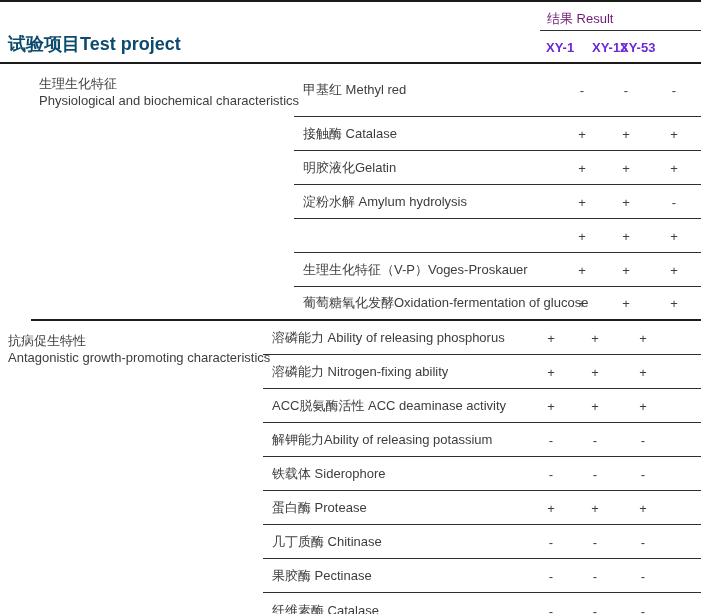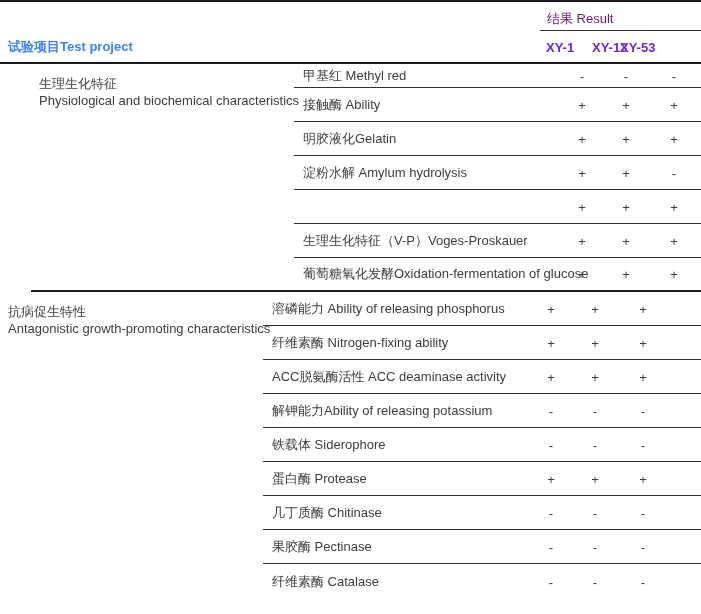--- a/index.html
+++ b/index.html
@@ -21,23 +21,23 @@
   
   .thead {
     position: relative;
     height: 60px;
     border-bottom: 2px solid #1a1a1a;
   }
   .th-project {
     position: absolute;
     left: 8px;
     bottom: 6px;
-    font-size: 13px;
+    font-size: 18px;
     font-weight: bold;
-    color: #3b82f6;
+    color: #0c4a6e;
     white-space: nowrap;
   }
   .th-result-group {
     position: absolute;
     left: 547px;
     top: 8px;
     font-size: 13px;
     font-weight: normal;
     color: #701a75;
     white-space: nowrap;
@@ -75,21 +75,21 @@
     line-height: 17px;
   }
   .group-zh, .group-en { white-space: nowrap; }
   .rows { flex: 1; }
   .row {
     position: relative;
     height: 34px;
     box-sizing: border-box;
     border-bottom: 1px solid #2f2f2f;
   }
-  .sec-0 .row:first-child { height: 24px; }
+  .sec-0 .row:first-child { height: 53px; }
   .sec-0 .row:last-child  { height: 32px; border-bottom: none; }
   .sec-1 .row:last-child  { height: 35px; border-bottom: none; }
   .row-label {
     position: absolute;
     left: 9px;
     top: 50%;
     transform: translateY(-50%);
     font-size: 13px;
     white-space: nowrap;
   }
@@ -124,21 +124,21 @@
           <div class="group-en">Physiological and biochemical characteristics</div>
         </div>
         <div class="rows">
           <div class="row">
             <div class="row-label">甲基红 Methyl red</div>
             <span class="val v0">-</span>
             <span class="val v1">-</span>
             <span class="val v2">-</span>
           </div>
           <div class="row">
-            <div class="row-label">接触酶 Ability</div>
+            <div class="row-label">接触酶 Catalase</div>
             <span class="val v0">+</span>
             <span class="val v1">+</span>
             <span class="val v2">+</span>
           </div>
           <div class="row">
             <div class="row-label">明胶液化Gelatin</div>
             <span class="val v0">+</span>
             <span class="val v1">+</span>
             <span class="val v2">+</span>
           </div>
@@ -173,21 +173,21 @@
           <div class="group-en">Antagonistic growth-promoting characteristics</div>
         </div>
         <div class="rows">
           <div class="row">
             <div class="row-label">溶磷能力 Ability of releasing phosphorus</div>
             <span class="val v0">+</span>
             <span class="val v1">+</span>
             <span class="val v2">+</span>
           </div>
           <div class="row">
-            <div class="row-label">纤维素酶 Nitrogen-fixing ability</div>
+            <div class="row-label">溶磷能力 Nitrogen-fixing ability</div>
             <span class="val v0">+</span>
             <span class="val v1">+</span>
             <span class="val v2">+</span>
           </div>
           <div class="row">
             <div class="row-label">ACC脱氨酶活性 ACC deaminase activity</div>
             <span class="val v0">+</span>
             <span class="val v1">+</span>
             <span class="val v2">+</span>
           </div>

